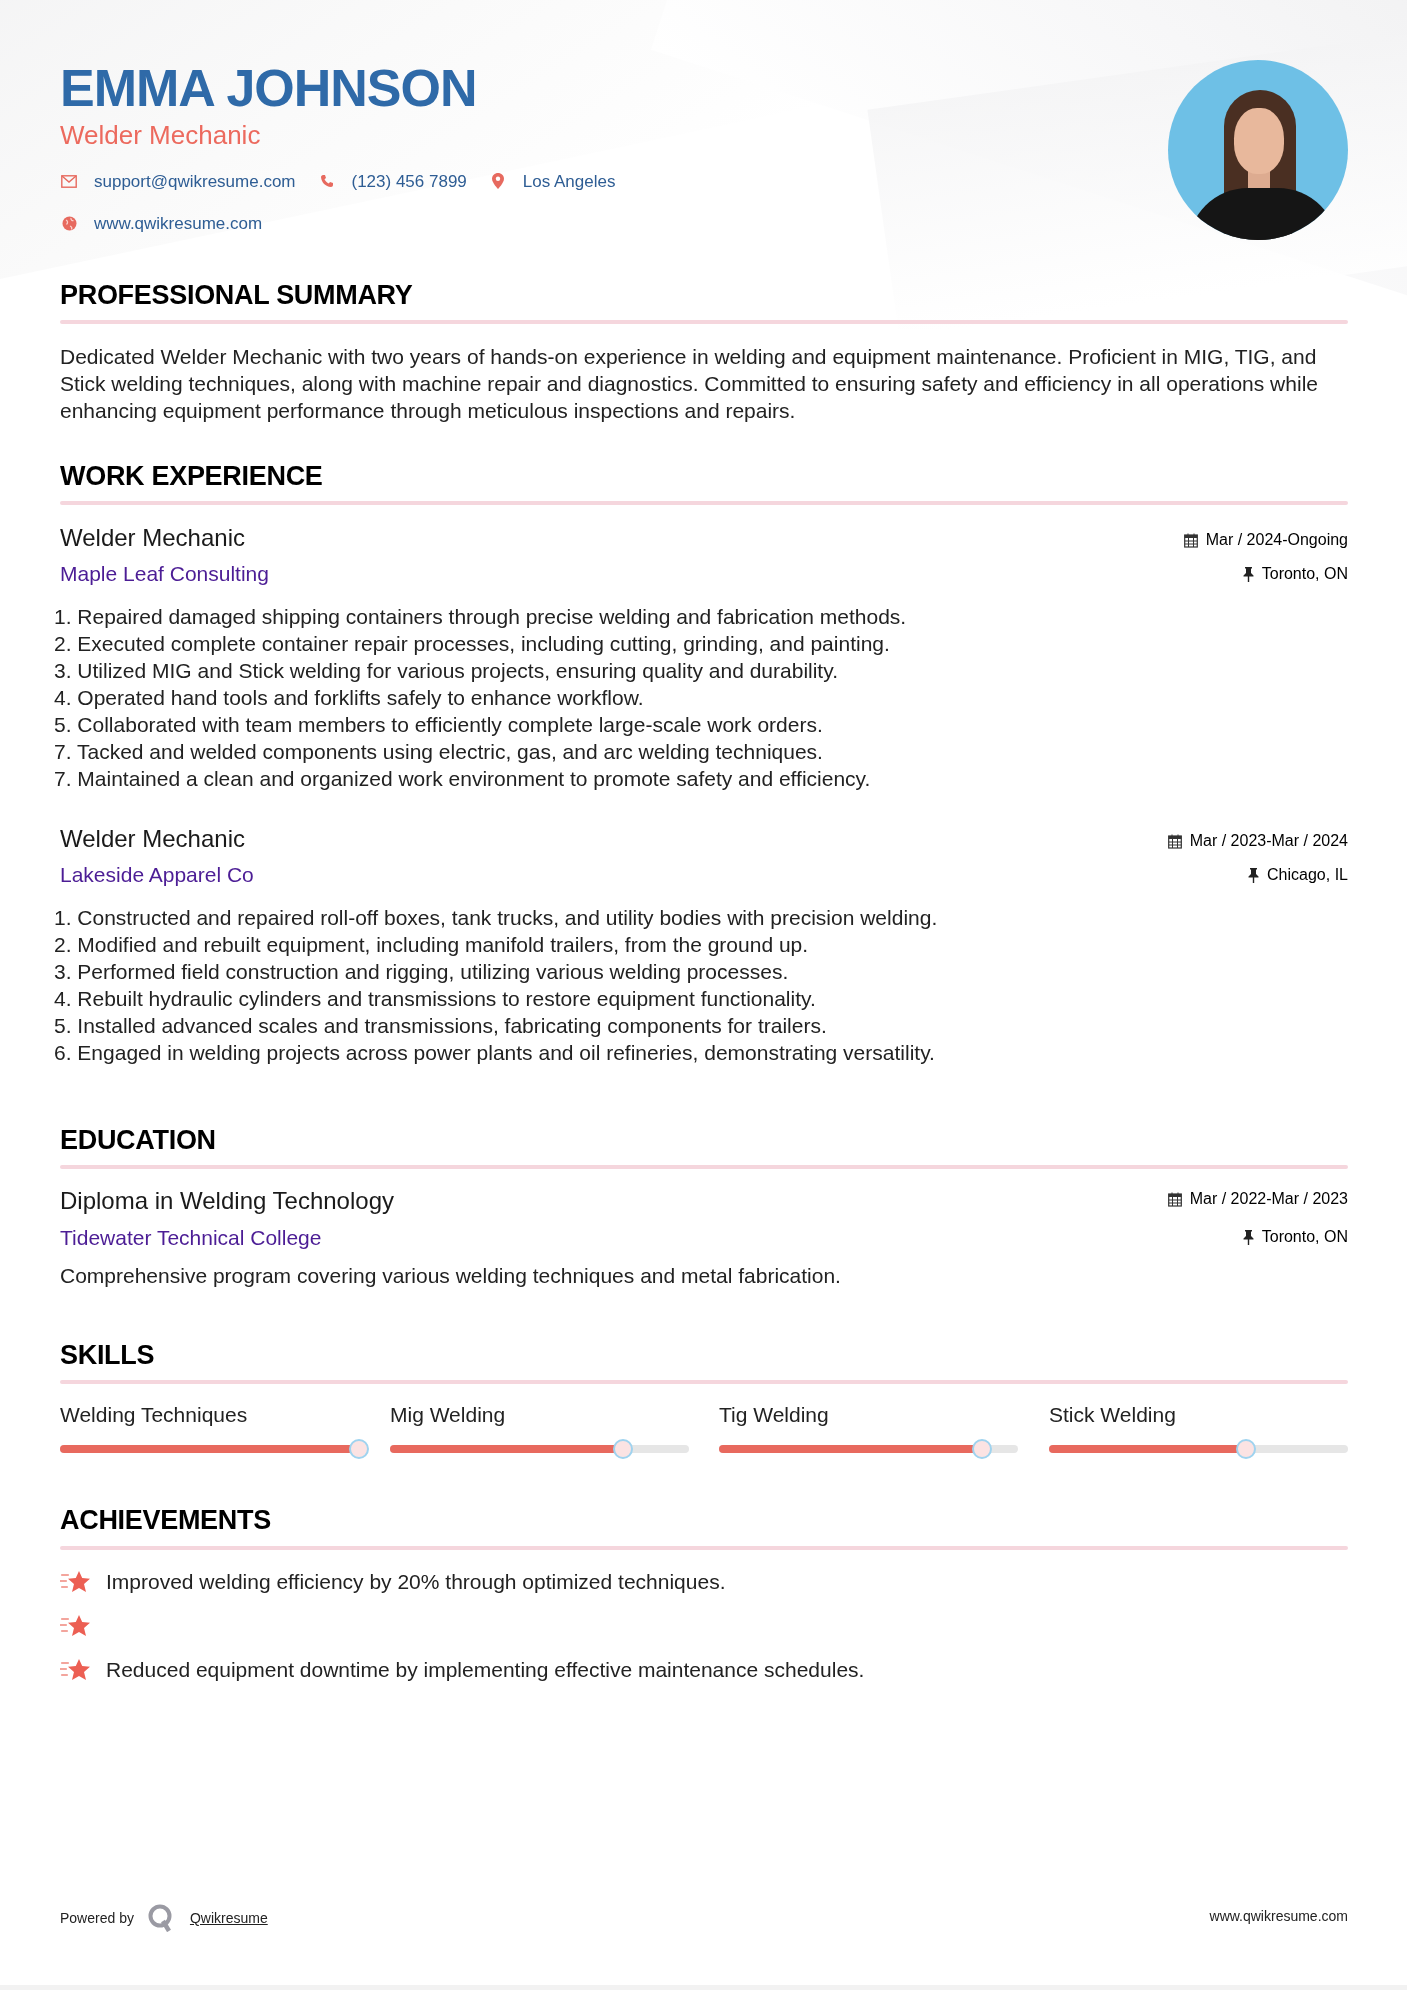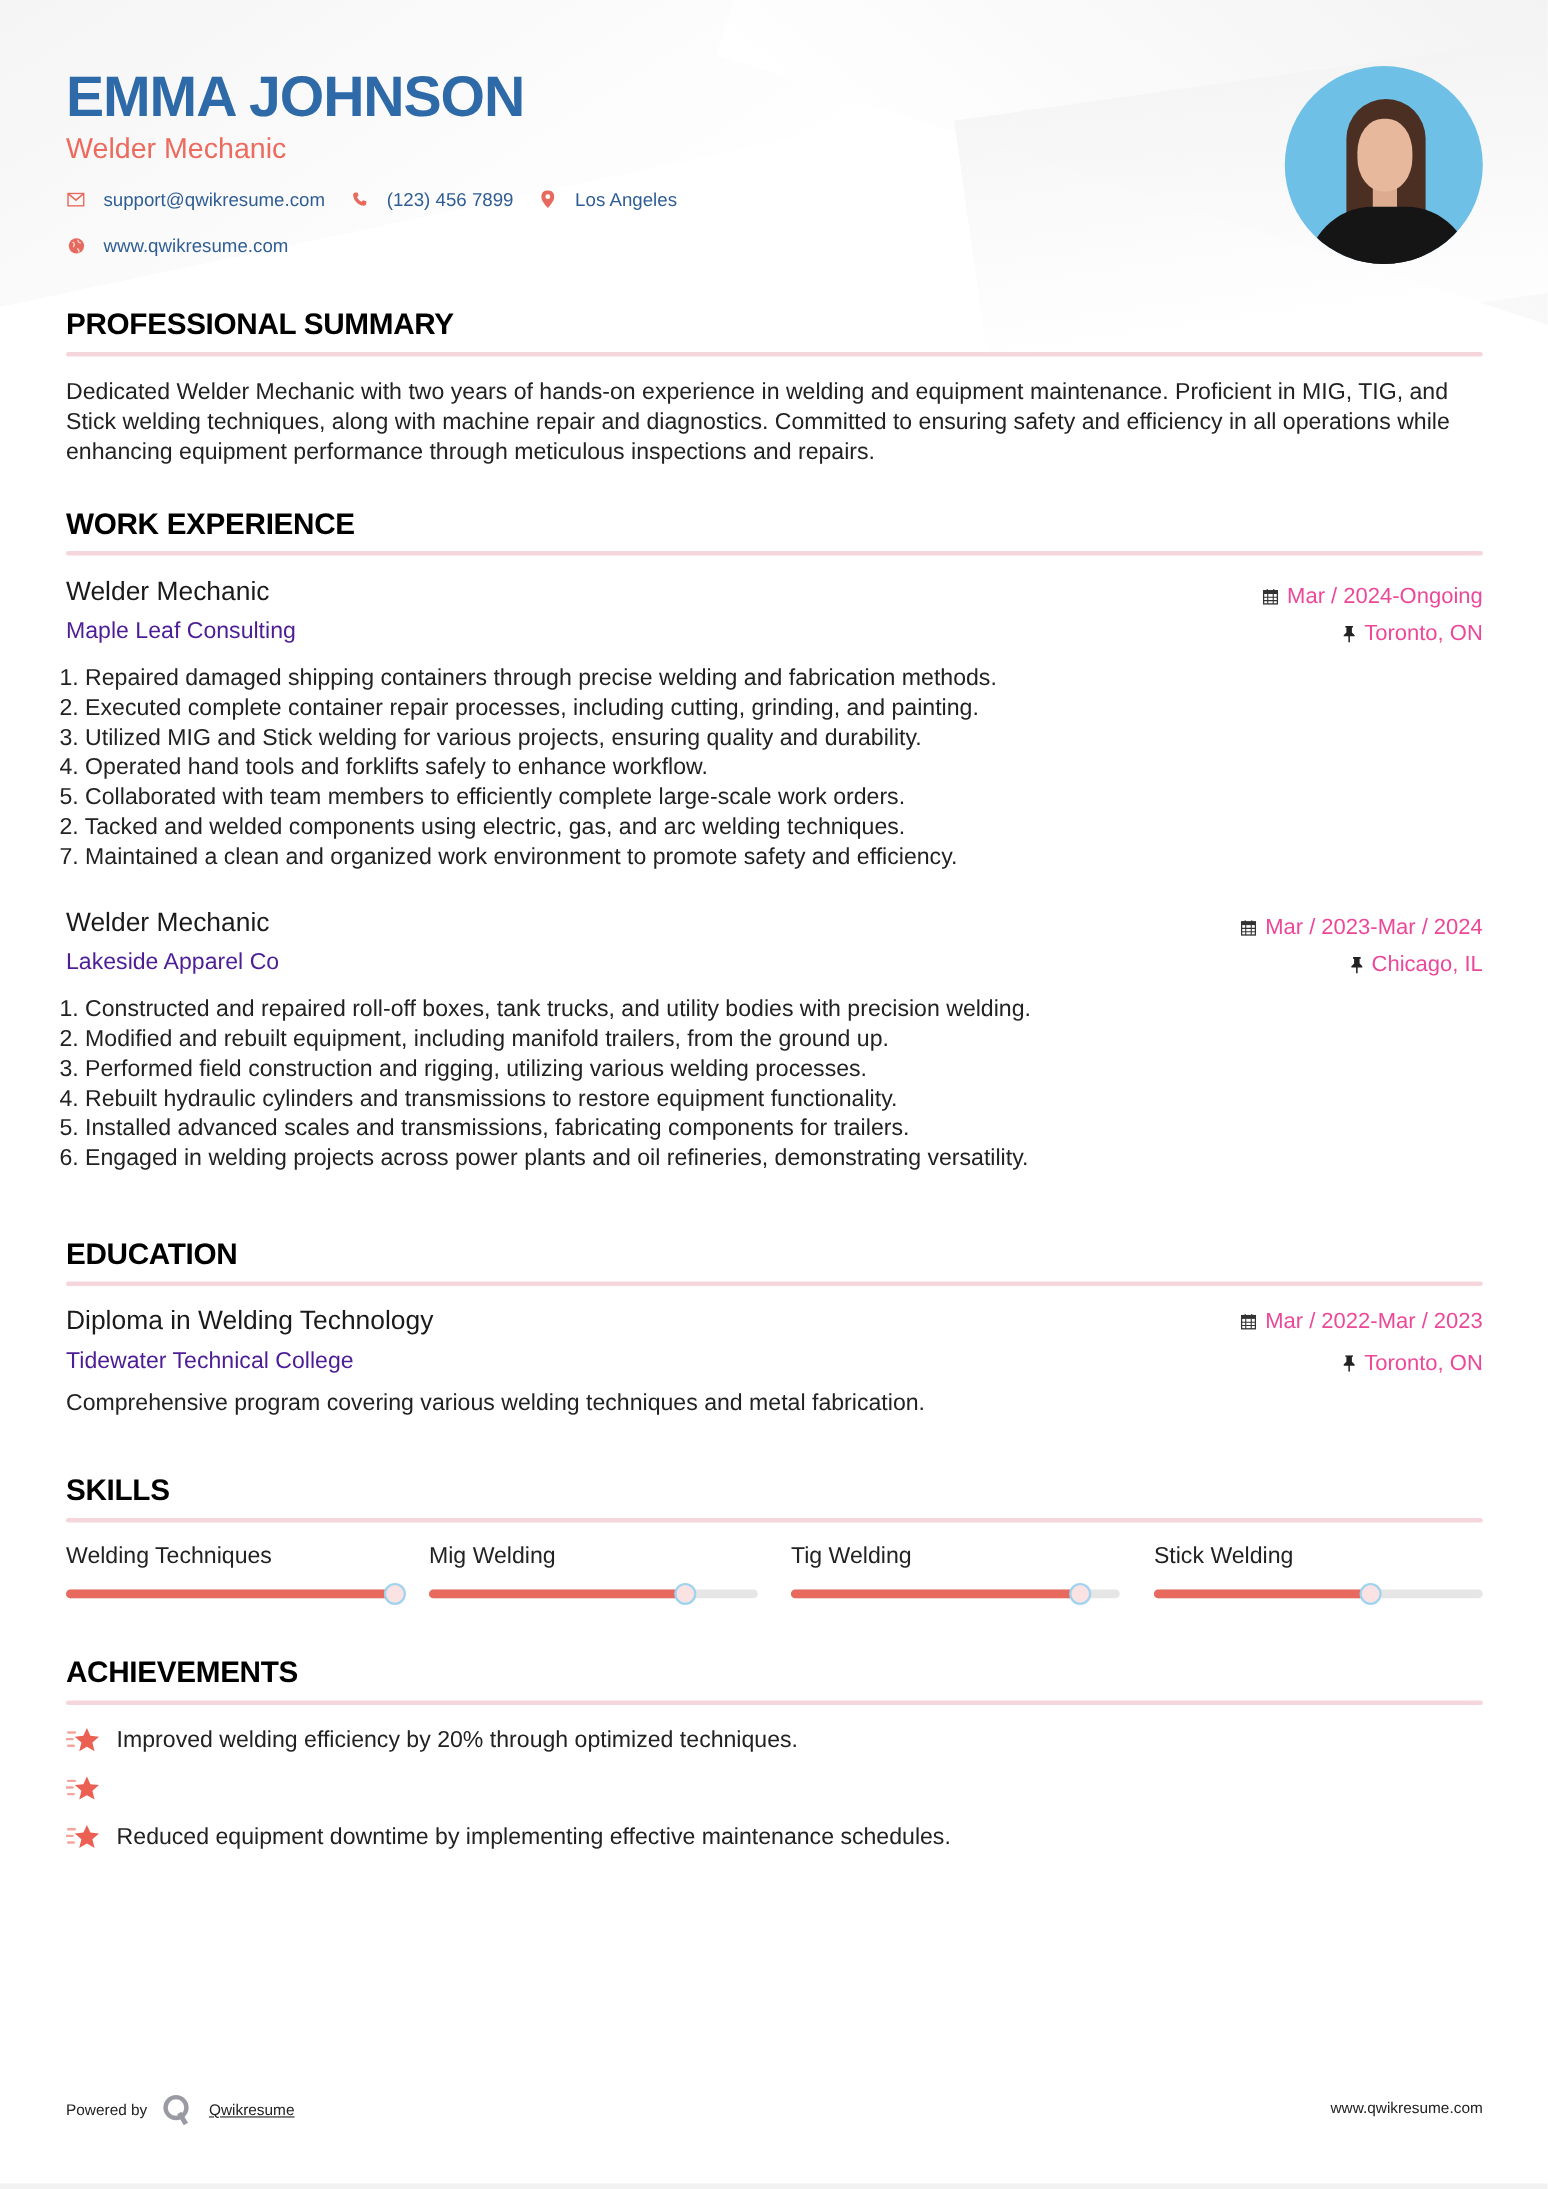--- a/index.html
+++ b/index.html
@@ -28,21 +28,21 @@
   .photo .body { position: absolute; left: 20px; top: 128px; width: 150px; height: 90px; background: #151515; border-radius: 60px 60px 0 0; }
   .photo .neck { position: absolute; left: 80px; top: 108px; width: 22px; height: 34px; background: #ddab90; }
 
   .section-title { position: absolute; left: 0; font-size: 27px; font-weight: bold; color: #000000; letter-spacing: -0.3px; }
   .divider { position: absolute; left: 0; width: 1288px; height: 4px; background: #f5d6dd; border-radius: 2px; }
 
   .para { position: absolute; left: 0; width: 1288px; font-size: 21px; line-height: 27px; color: #222; }
 
   .job-title { position: absolute; left: 0; font-size: 24px; color: #1a1a1a; }
   .company { position: absolute; left: 0; font-size: 21px; color: #4c1d95; }
-  .meta { position: absolute; right: 0; font-size: 20px; color: #ec4899; display: flex; align-items: center; }
+  .meta { position: absolute; right: 0; font-size: 16px; color: #000000; display: flex; align-items: center; }
   .meta .mico { margin-right: 8px; display: inline-flex; }
   .bullets { position: absolute; left: -6px; width: 1288px; list-style: none; font-size: 21px; line-height: 27px; color: #222; }
 
   .skill { position: absolute; width: 299px; }
   .skill .lbl { font-size: 21px; color: #222; }
   .skill .track { position: absolute; top: 42px; left: 0; width: 299px; height: 8px; background: #e6e6e6; border-radius: 4px; }
   .skill .fill { position: absolute; top: 0; left: 0; height: 8px; background: #e8695e; border-radius: 4px; }
   .skill .knob { position: absolute; top: -6px; width: 20px; height: 20px; border-radius: 50%; background: #fbe3e3; border: 2px solid #9fd3ef; }
 
   .ach { position: absolute; left: 0; display: flex; align-items: center; font-size: 21px; color: #222; }
@@ -143,21 +143,21 @@
         </svg>
     </span>
     <span>Toronto, ON</span>
   </div>
   <ol class="bullets" style="top:603px">
     <li>1. Repaired damaged shipping containers through precise welding and fabrication methods.</li>
     <li>2. Executed complete container repair processes, including cutting, grinding, and painting.</li>
     <li>3. Utilized MIG and Stick welding for various projects, ensuring quality and durability.</li>
     <li>4. Operated hand tools and forklifts safely to enhance workflow.</li>
     <li>5. Collaborated with team members to efficiently complete large-scale work orders.</li>
-    <li>2. Tacked and welded components using electric, gas, and arc welding techniques.</li>
+    <li>7. Tacked and welded components using electric, gas, and arc welding techniques.</li>
     <li>7. Maintained a clean and organized work environment to promote safety and efficiency.</li>
   </ol>
 
   <div class="job-title" style="top:825px">Welder Mechanic</div>
   <div class="company" style="top:863px">Lakeside Apparel Co</div>
   <div class="meta" style="top:832px">
     <span class="mico">
       <svg width="14" height="15" viewBox="0 0 14 15">
           <rect x="0.7" y="2" width="12.6" height="12" fill="none" stroke="#333" stroke-width="1.2"></rect>
           <rect x="0.7" y="2" width="12.6" height="3" fill="#333"></rect>

